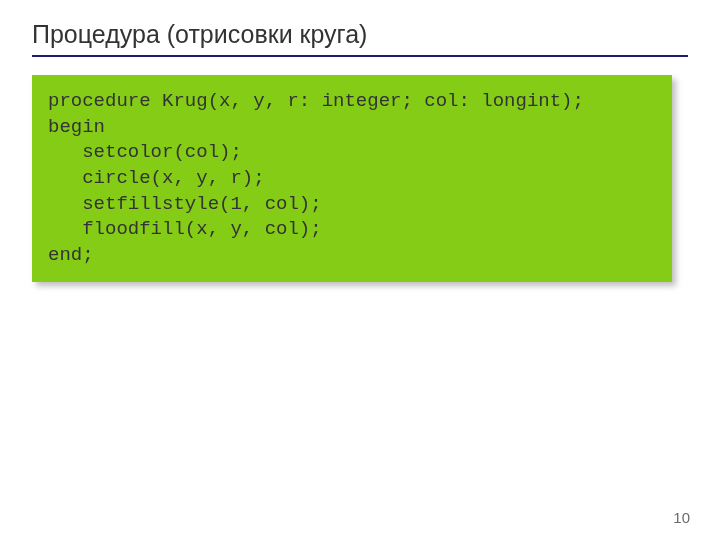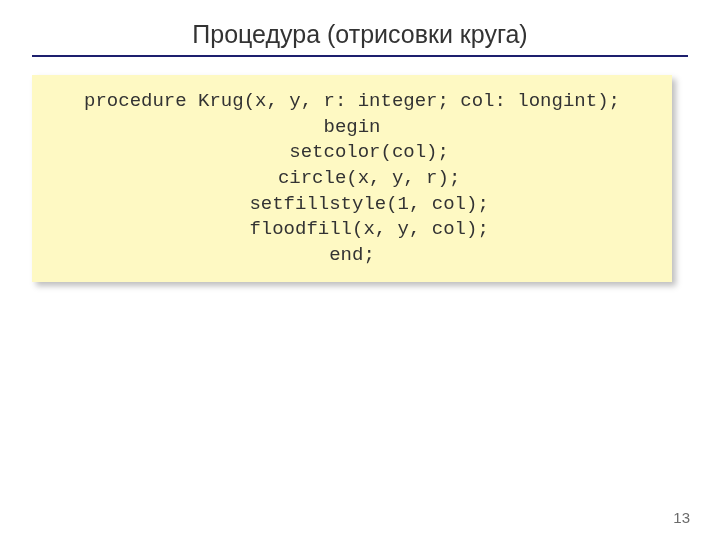--- a/index.html
+++ b/index.html
@@ -6,39 +6,38 @@
   body {
     width: 720px;
     height: 540px;
     background: #ffffff;
     font-family: Arial, "Helvetica Neue", sans-serif;
     position: relative;
     overflow: hidden;
   }
   .slide {
     padding: 20px 32px 0 32px;
-    text-align: center;
   }
   .title {
     font-size: 25px;
     font-weight: 400;
     color: #333333;
     padding-bottom: 6px;
     border-bottom: 2px solid #1d1f6e;
     margin-bottom: 18px;
   }
   .subtitle {
     font-size: 18px;
     color: #222222;
     line-height: 1.4;
     margin-bottom: 20px;
   }
   .hl { color: #0a3fbf; }
   .code-block {
-    background: #fef9c3;
+    background: #84cc16;
     font-family: "Courier New", Courier, monospace;
     font-size: 19px;
     color: #333333;
     padding: 14px 16px;
     line-height: 1.35;
     box-shadow: 4px 4px 6px rgba(0,0,0,0.25);
     white-space: pre;
     max-width: 640px;
   }
   .page-num {
@@ -58,13 +57,13 @@
 
   <div class="code-block">procedure Krug(x, y, r: integer; col: longint);
 begin
    setcolor(col);
    circle(x, y, r);
    setfillstyle(1, col);
    floodfill(x, y, col);
 end;</div>
 </div>
 
-<div class="page-num">13</div>
+<div class="page-num">10</div>
 
 </body></html>

